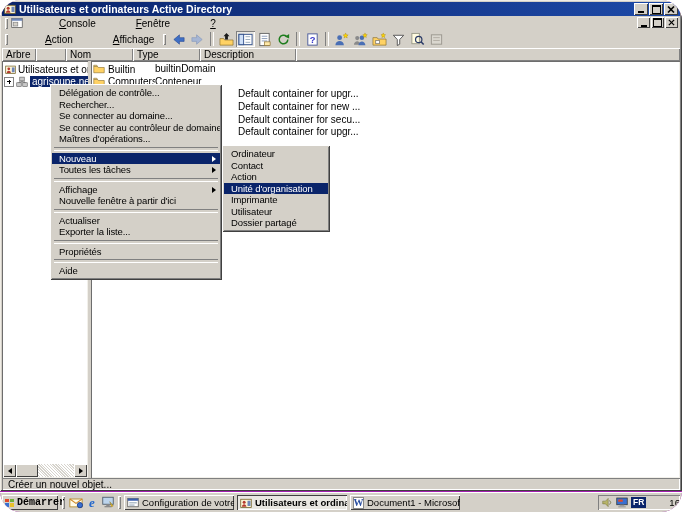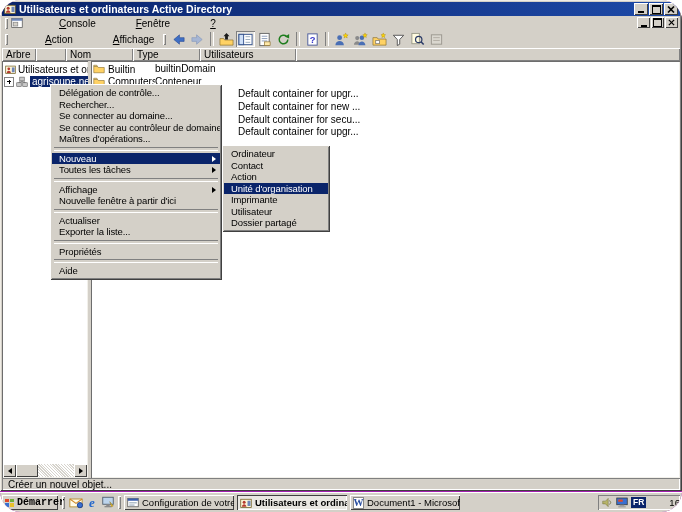--- a/index.html
+++ b/index.html
@@ -243,21 +243,21 @@
             <line x1="4.5" y1="9" x2="11.5" y2="9" stroke="#b0aca2"></line>
           </svg>
       </span>
     </div>
 
     <div class="headerrow">
       <div class="hcell" style="width:34px;">Arbre</div>
       <div class="hcell" style="width:30px;"></div>
       <div class="hcell" style="width:67px;">Nom</div>
       <div class="hcell" style="width:67px;">Type</div>
-      <div class="hcell" style="width:96px;">Utilisateurs</div>
+      <div class="hcell" style="width:96px;">Description</div>
       <div class="hcell" style="flex:1;"></div>
     </div>
 
     <div class="treepane">
       <div style="height:2px;"></div>
       <div class="treerow">
         <span style="display:flex;flex:0 0 auto;">
           <svg width="11" height="11" viewBox="0 0 16 16">
               <rect x="1" y="3" width="14" height="11" fill="#fdf6d8" stroke="#6b5a1e"></rect>
               <circle cx="5.5" cy="7" r="2" fill="#b53a2e"></circle>

